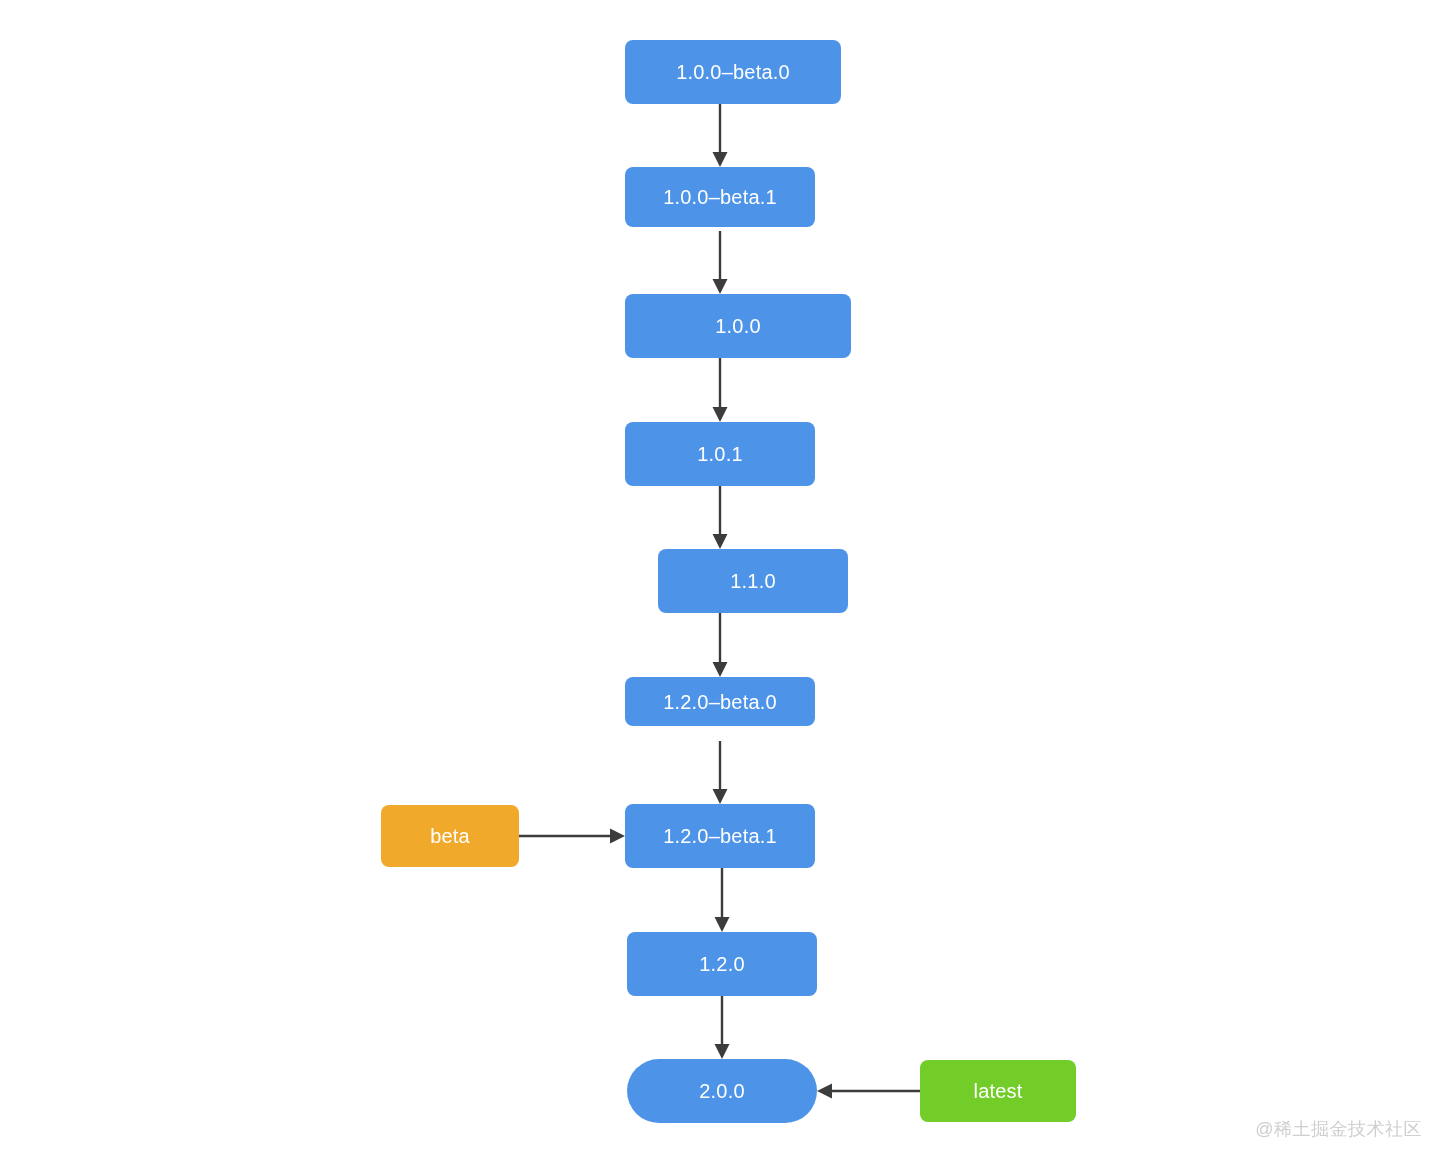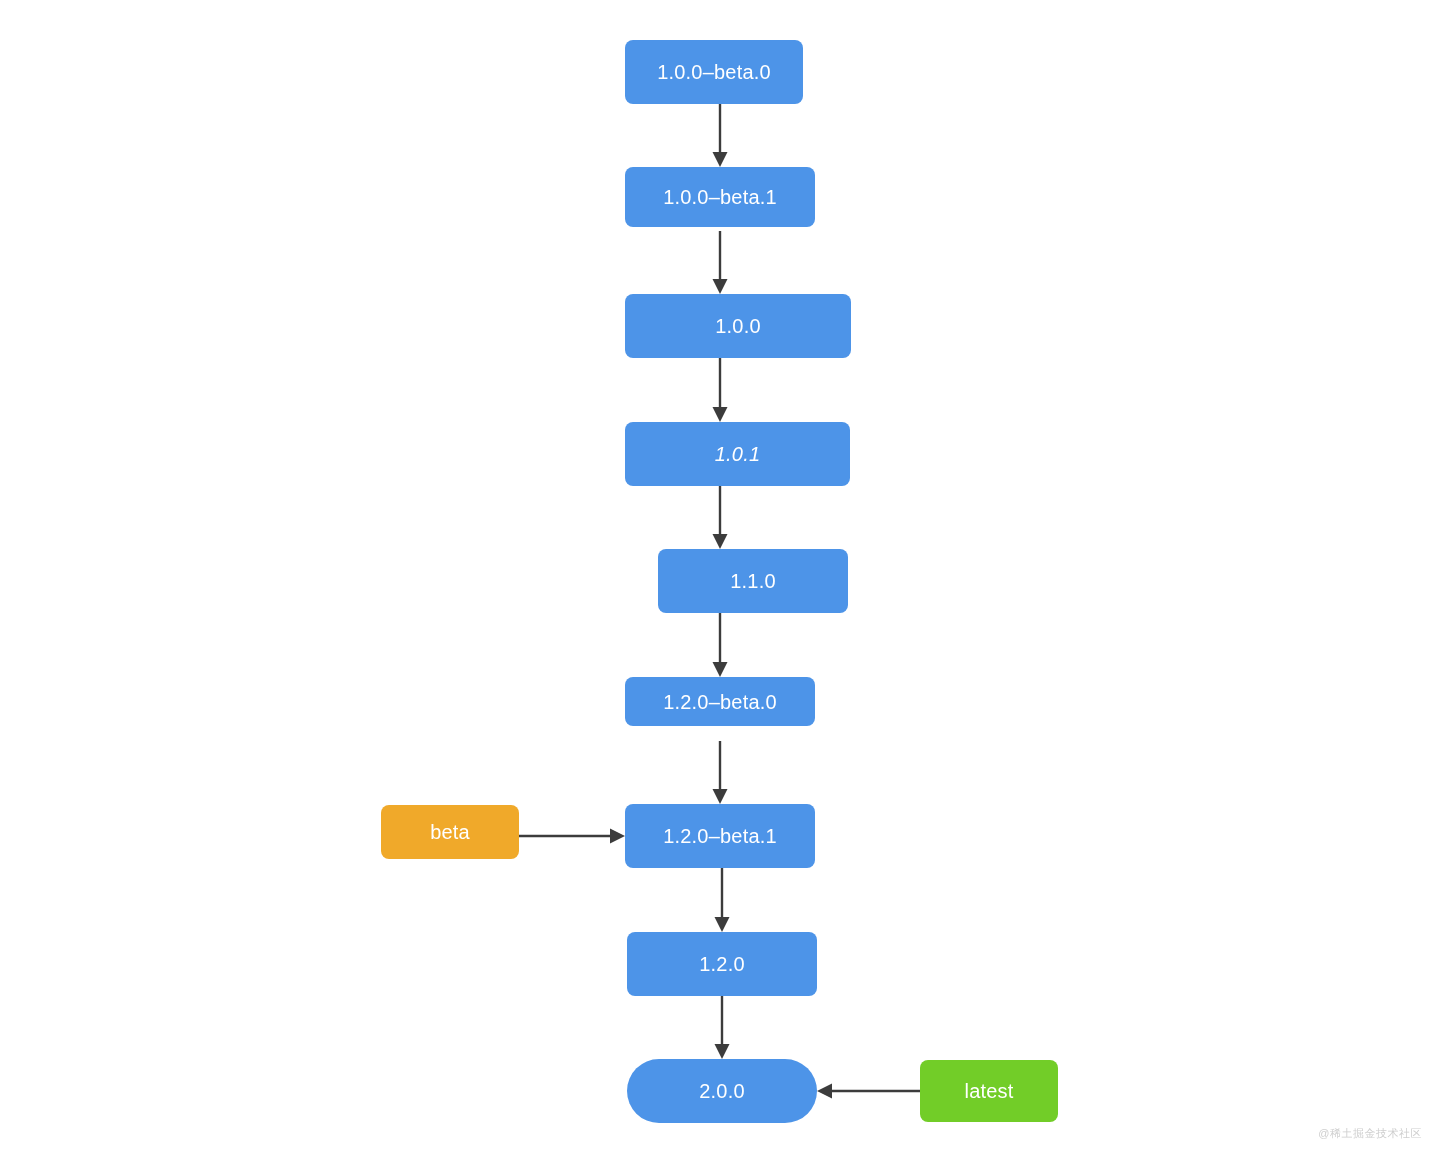--- a/index.html
+++ b/index.html
@@ -49,21 +49,21 @@
     background: #72cd28;
   }
   .node-label {
     pointer-events: none;
   }
   #watermark {
     position: absolute;
     right: 18px;
     bottom: 24px;
     color: #cfcfcf;
-    font-size: 11px;
+    font-size: 18px;
     letter-spacing: 0.5px;
     white-space: nowrap;
     user-select: none;
   }
 </style>
 </head>
 <body>
 
 <div id="canvas">
 
@@ -104,50 +104,50 @@
         <line x1="519" y1="836" x2="610" y2="836" stroke="#3c3c3c" stroke-width="2.4"></line>
         <polygon points="625,836 610,843.5 610,828.5" fill="#3c3c3c"></polygon>
       </g>
       <g>
         <line x1="920" y1="1091" x2="832" y2="1091" stroke="#3c3c3c" stroke-width="2.4"></line>
         <polygon points="817,1091 832,1083.5 832,1098.5" fill="#3c3c3c"></polygon>
       </g>
     </svg>
 
   <div id="node-layer">
-      <div class="node node-version" style="left: 625px; top: 40px; width: 178px; height: 64px;">
+      <div class="node node-version" style="left: 625px; top: 40px; width: 216px; height: 64px;">
         <span class="node-label">1.0.0–beta.0</span>
       </div>
       <div class="node node-version" style="left: 625px; top: 167px; width: 190px; height: 60px;">
         <span class="node-label">1.0.0–beta.1</span>
       </div>
       <div class="node node-version" style="left: 625px; top: 294px; width: 226px; height: 64px;">
         <span class="node-label">1.0.0</span>
       </div>
-      <div class="node node-version" style="left: 625px; top: 422px; width: 225px; height: 64px; font-style: italic;">
+      <div class="node node-version" style="left: 625px; top: 422px; width: 190px; height: 64px;">
         <span class="node-label">1.0.1</span>
       </div>
       <div class="node node-version" style="left: 625px; top: 549px; width: 190px; height: 64px; margin-left: 33px;">
         <span class="node-label">1.1.0</span>
       </div>
       <div class="node node-version" style="left: 625px; top: 677px; width: 190px; height: 49px;">
         <span class="node-label">1.2.0–beta.0</span>
       </div>
       <div class="node node-version" style="left: 625px; top: 804px; width: 190px; height: 64px;">
         <span class="node-label">1.2.0–beta.1</span>
       </div>
       <div class="node node-version" style="left: 627px; top: 932px; width: 190px; height: 64px;">
         <span class="node-label">1.2.0</span>
       </div>
       <div class="node node-version" style="left: 627px; top: 1059px; width: 190px; height: 64px; border-radius: 32px;">
         <span class="node-label">2.0.0</span>
       </div>
-      <div class="node node-tag-beta" style="left: 381px; top: 805px; width: 138px; height: 54px;">
+      <div class="node node-tag-beta" style="left: 381px; top: 805px; width: 138px; height: 62px;">
         <span class="node-label">beta</span>
       </div>
-      <div class="node node-tag-latest" style="left: 920px; top: 1060px; width: 138px; height: 62px;">
+      <div class="node node-tag-latest" style="left: 920px; top: 1060px; width: 156px; height: 62px;">
         <span class="node-label">latest</span>
       </div>
     </div>
 
   <div id="watermark">@稀土掘金技术社区</div>
 
 </div>
 
 </body></html>

